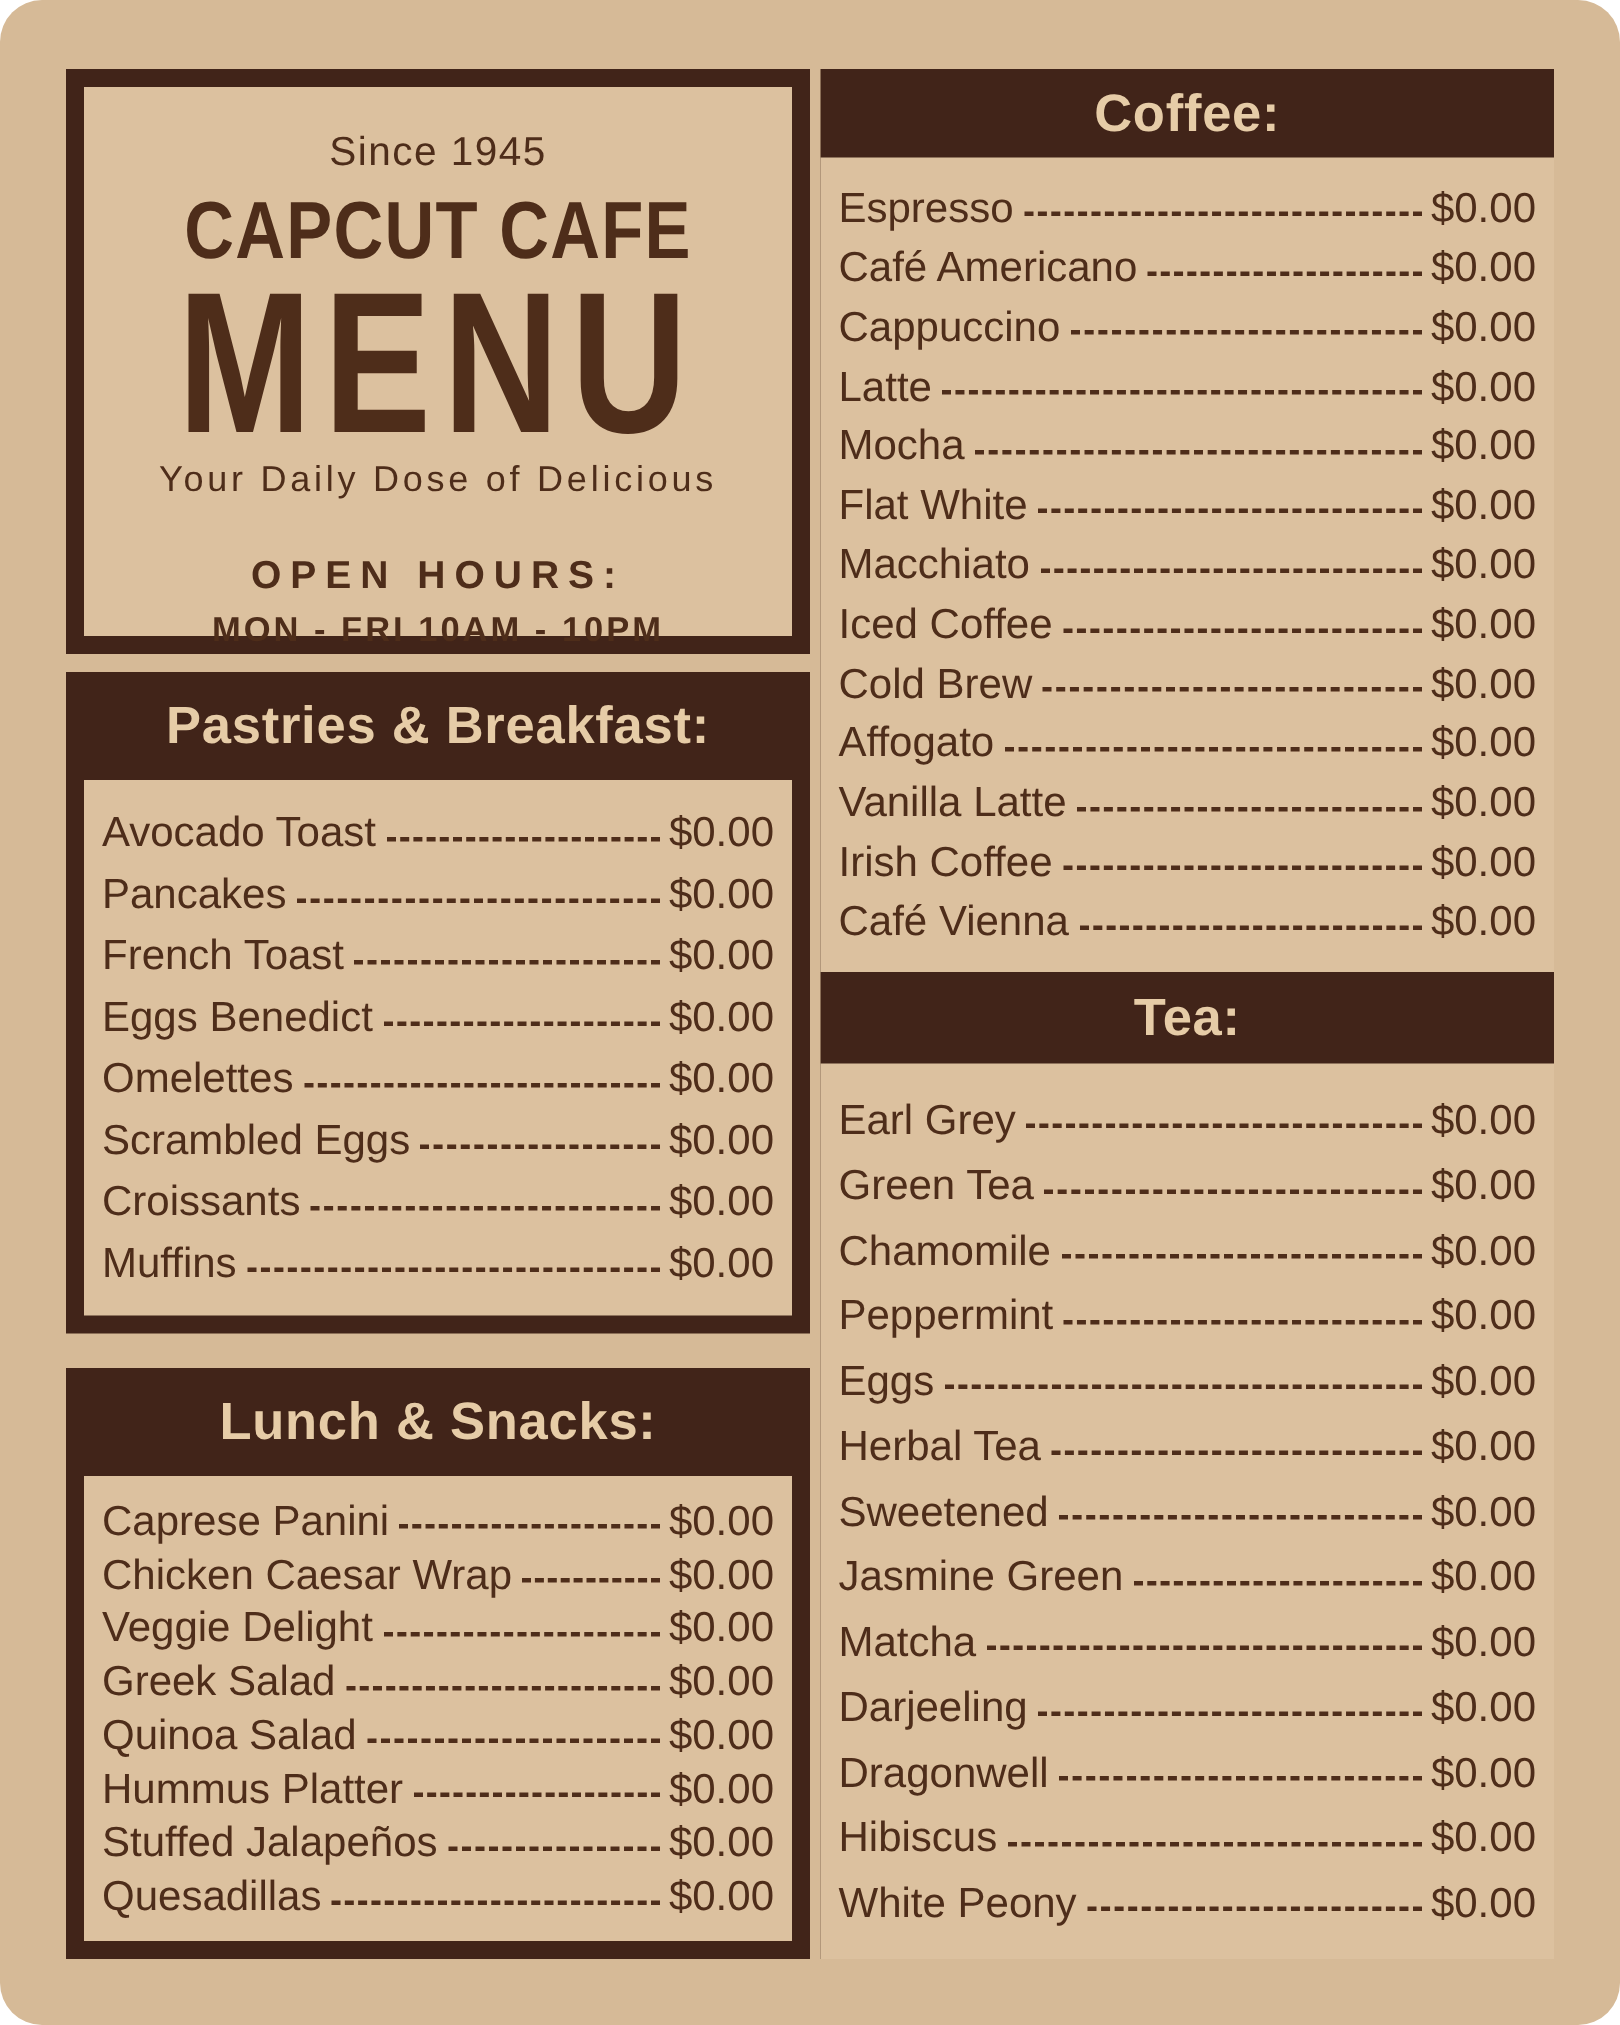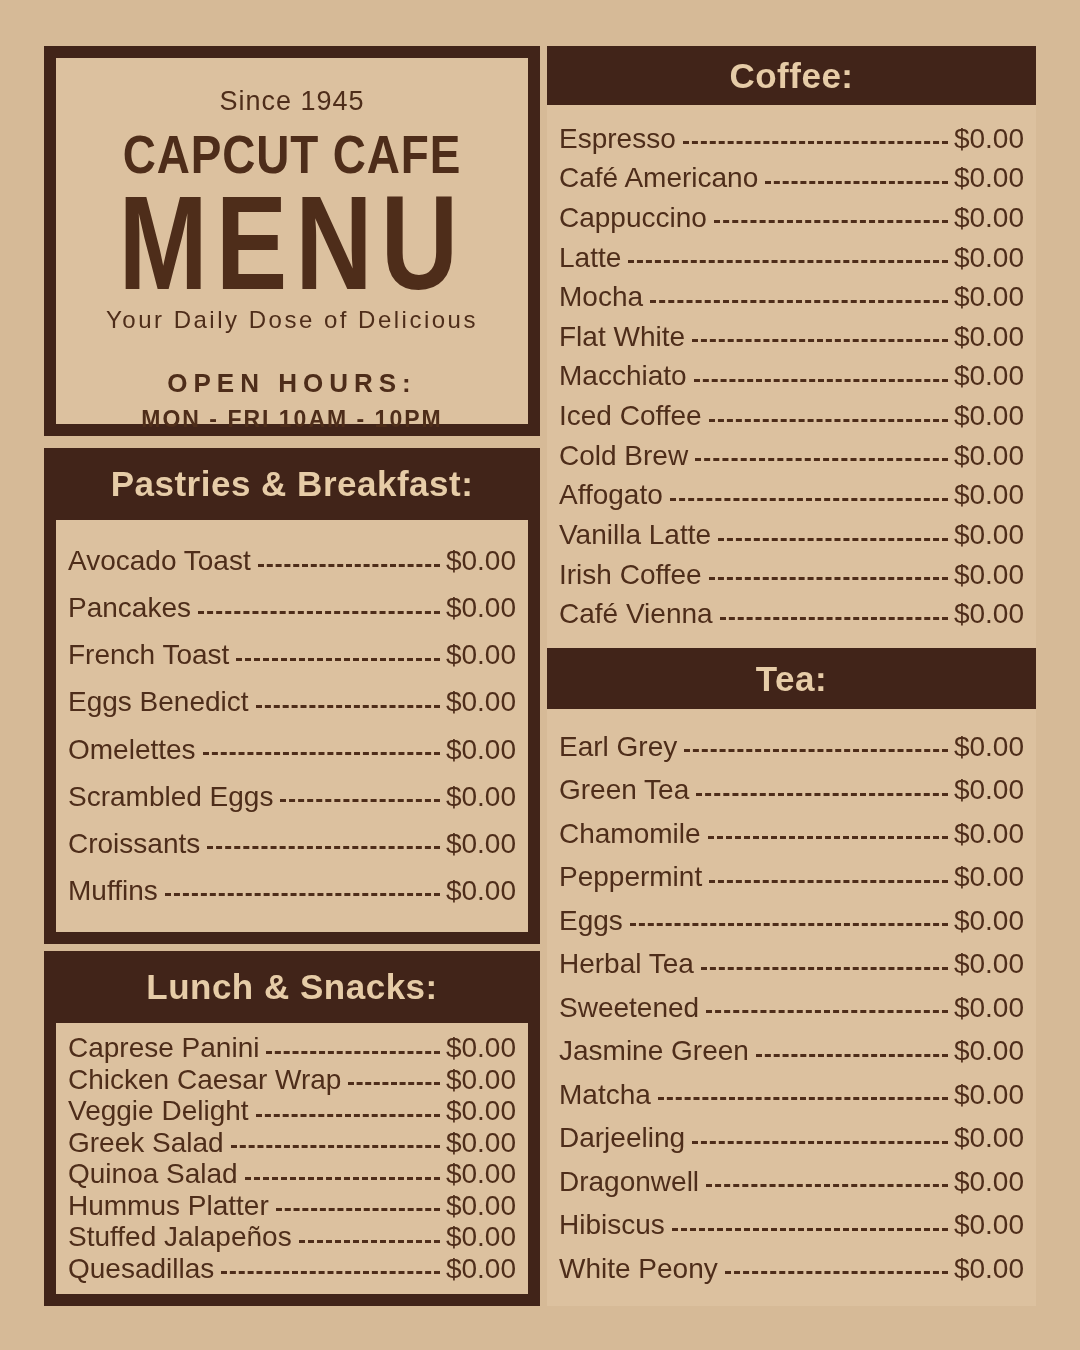--- a/index.html
+++ b/index.html
@@ -4,20 +4,21 @@
 <style>
   html,body{margin:0;padding:0;}
   body{width:1080px;height:1350px;overflow:hidden;}
   .page{
     width:1080px;height:1350px;box-sizing:border-box;
     background:#d6ba97;
     padding:46px 44px 44px 44px;
     display:flex;gap:7px;
     font-family:"Liberation Sans",sans-serif;
     color:#4e2d1a;
+    border-radius:28px;
   }
   .col{display:flex;flex-direction:column;box-sizing:border-box;}
   .col-left{width:496px;}
   .col-right{flex:1;background:#412419;}
 
   
   .header-box{
     box-sizing:border-box;height:390px;margin-bottom:12px;
     border:12px solid #412419;background:#dcc19f;
     display:flex;flex-direction:column;align-items:center;text-align:center;
@@ -35,22 +36,22 @@
   .tagline{margin-top:2px;font-size:24px;letter-spacing:2.5px;white-space:nowrap;}
   .hours-label{margin-top:34px;font-size:26px;font-weight:bold;letter-spacing:6px;}
   .hours-value{margin-top:7px;font-size:23px;font-weight:bold;letter-spacing:2px;}
 
   
   .section-dark{
     background:#412419;box-sizing:border-box;
     padding:0 12px 12px 12px;
     display:flex;flex-direction:column;
   }
-  .sec-pastries{height:496px;margin-bottom:7px;}
-  .sec-lunch{flex:1;}
+  .sec-pastries{height:441px;margin-bottom:7px;}
+  .sec-lunch{flex:1;margin-top:16px;}
 
   
   .band{
     display:flex;align-items:center;justify-content:center;
     color:#e6cca7;font-weight:bold;font-size:35px;letter-spacing:0.5px;
     flex:0 0 auto;white-space:nowrap;
   }
   .band-left{height:72px;}
   .band-coffee{height:59px;}
   .band-tea{height:61px;}

